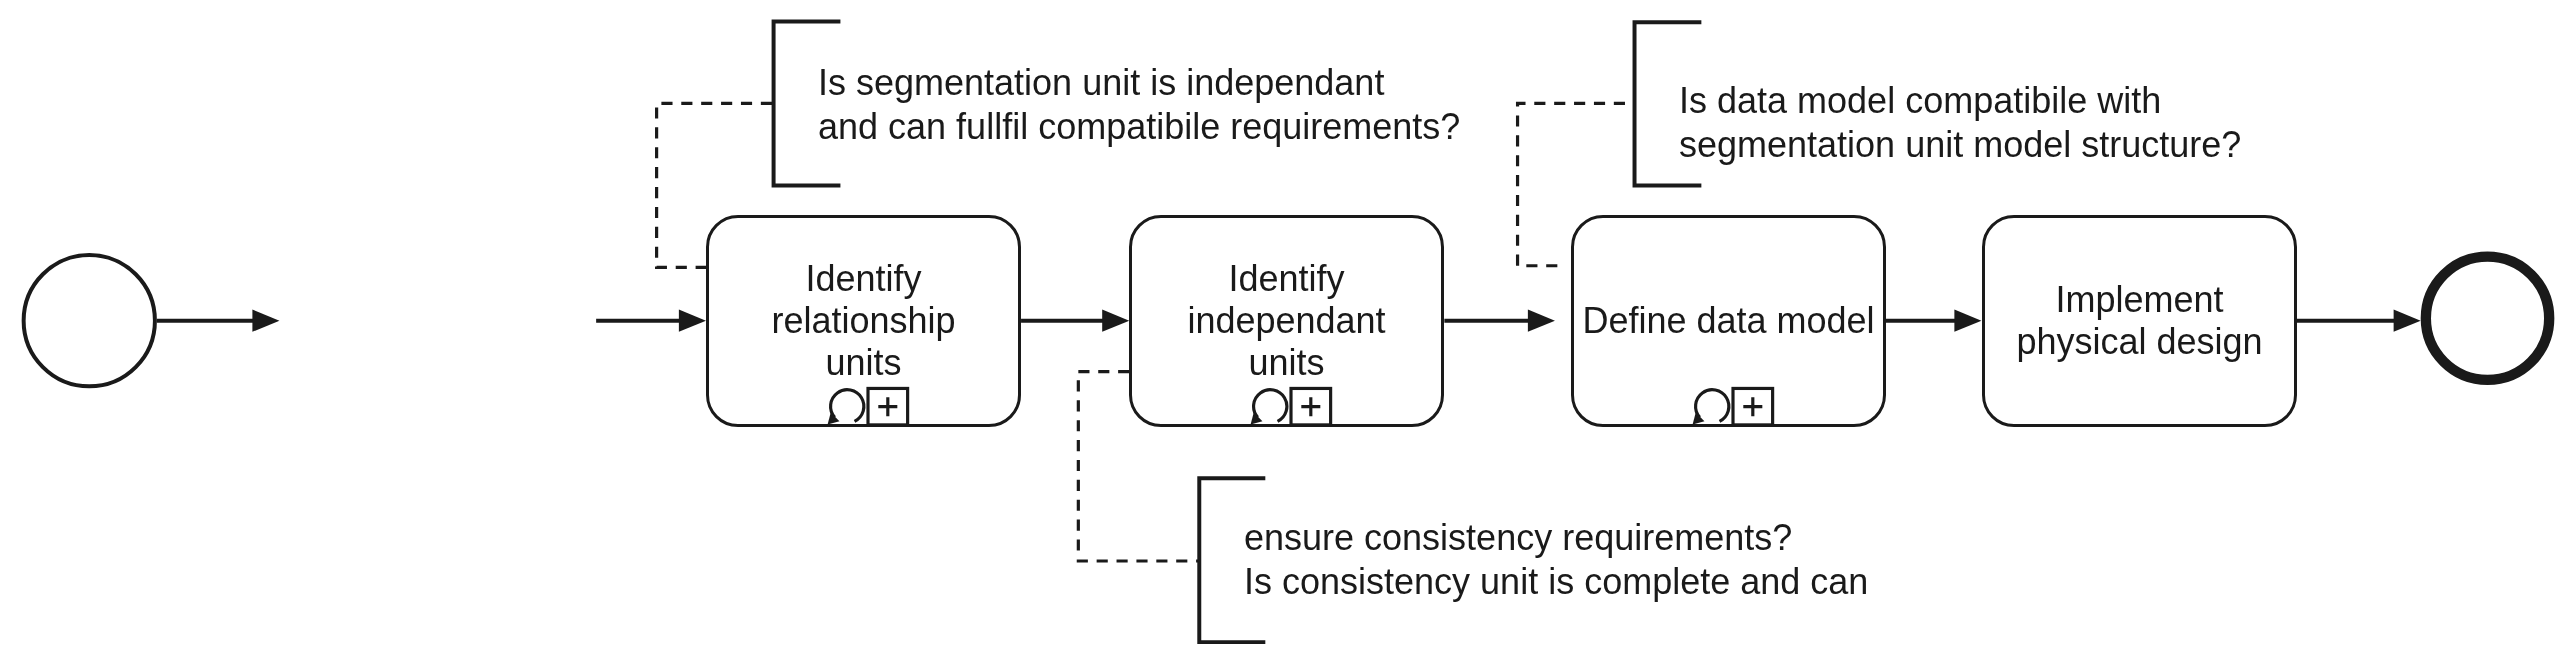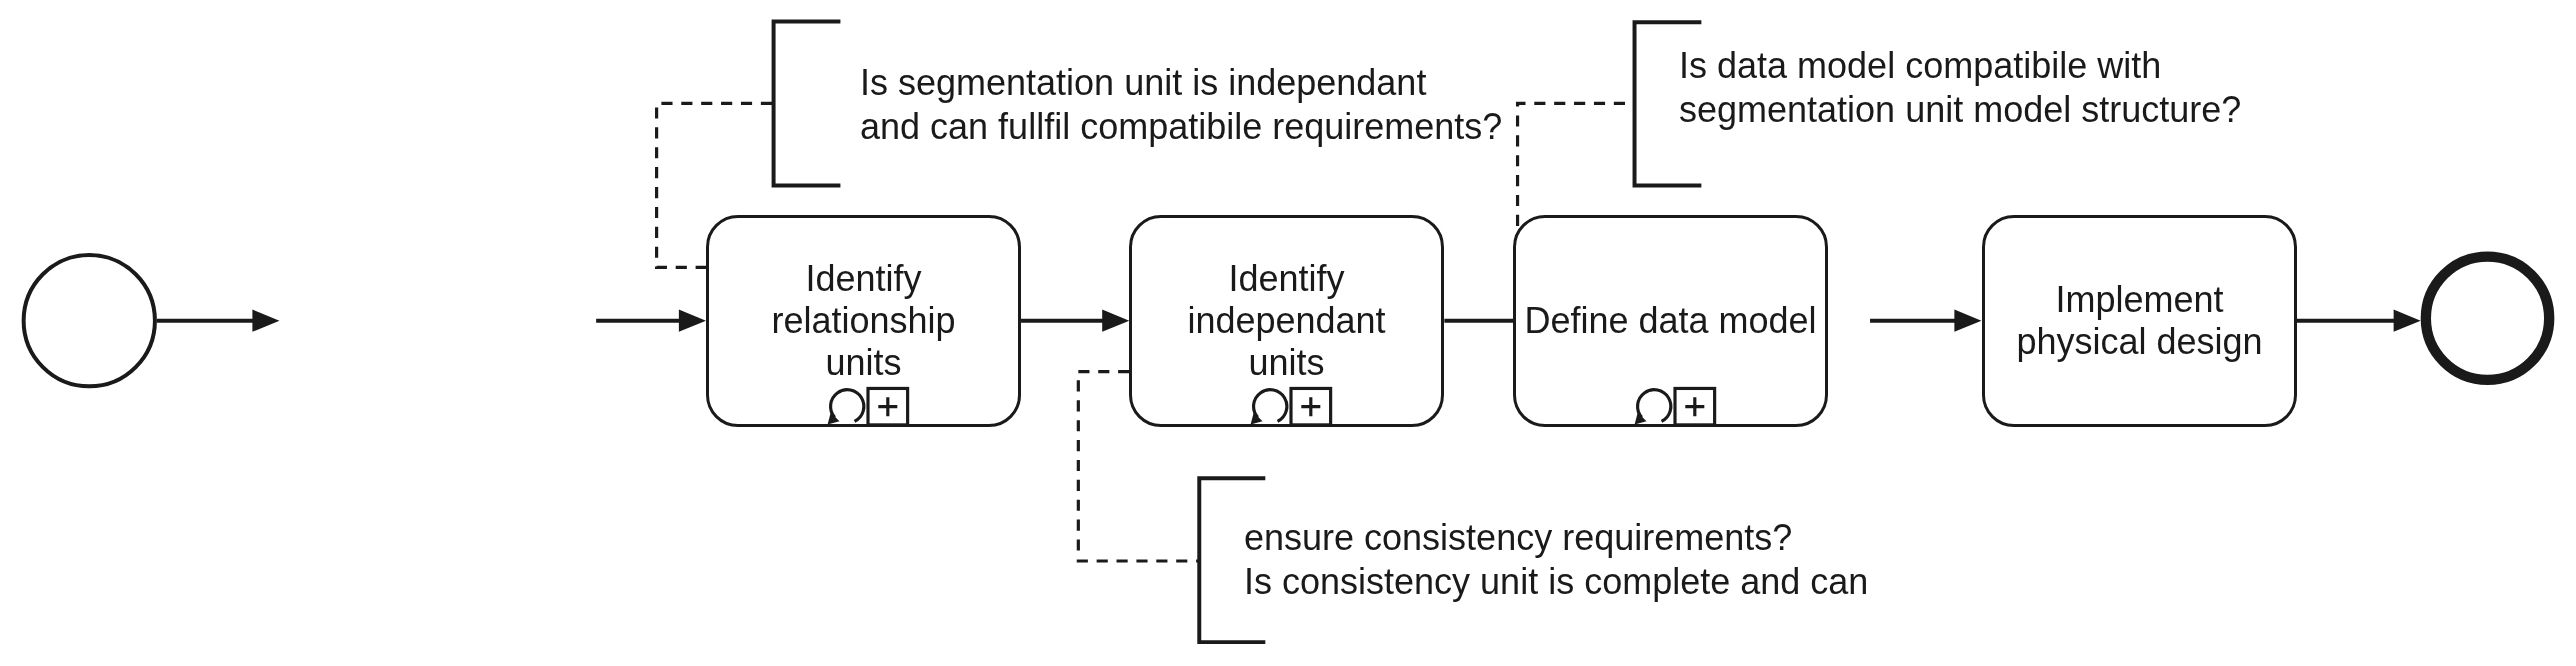--- a/index.html
+++ b/index.html
@@ -129,45 +129,45 @@
       <div>units</div>
     </div>
     <svg class="markers" viewBox="0 0 106 56">
       <path class="stroke" d="M 36 50.5 A 21 21 0 1 0 11 45.5"></path>
       <polygon class="flow-head" points="2,54.5 17,50.5 6,39.5"></polygon>
       <rect class="stroke" x="53" y="9" width="50" height="46"></rect>
       <path class="stroke" d="M 66 32 H 90 M 78 20 V 44"></path>
     </svg>
   </div>
 
-  <div class="task" style="left:1513px">
+  <div class="task" style="left:1571px">
     <div class="task-label">
       <div>Define data model</div>
     </div>
     <svg class="markers" viewBox="0 0 106 56">
       <path class="stroke" d="M 36 50.5 A 21 21 0 1 0 11 45.5"></path>
       <polygon class="flow-head" points="2,54.5 17,50.5 6,39.5"></polygon>
       <rect class="stroke" x="53" y="9" width="50" height="46"></rect>
       <path class="stroke" d="M 66 32 H 90 M 78 20 V 44"></path>
     </svg>
   </div>
 
   <div class="task" style="left:1982px">
     <div class="task-label">
       <div>Implement</div>
       <div>physical design</div>
     </div>
   </div>
 
-  <div class="annotation" style="left:860px; top:61px">
+  <div class="annotation" style="left:818px; top:61px">
     <div>Is segmentation unit is independant</div>
     <div>and can fullfil compatibile requirements?</div>
   </div>
 
-  <div class="annotation" style="left:1679px; top:44px">
+  <div class="annotation" style="left:1679px; top:79px">
     <div>Is data model compatibile with</div>
     <div>segmentation unit model structure?</div>
   </div>
 
   <div class="annotation" style="left:1244px; top:516px">
     <div>ensure consistency requirements?</div>
     <div>Is consistency unit is complete and can</div>
   </div>
 
 </div>

